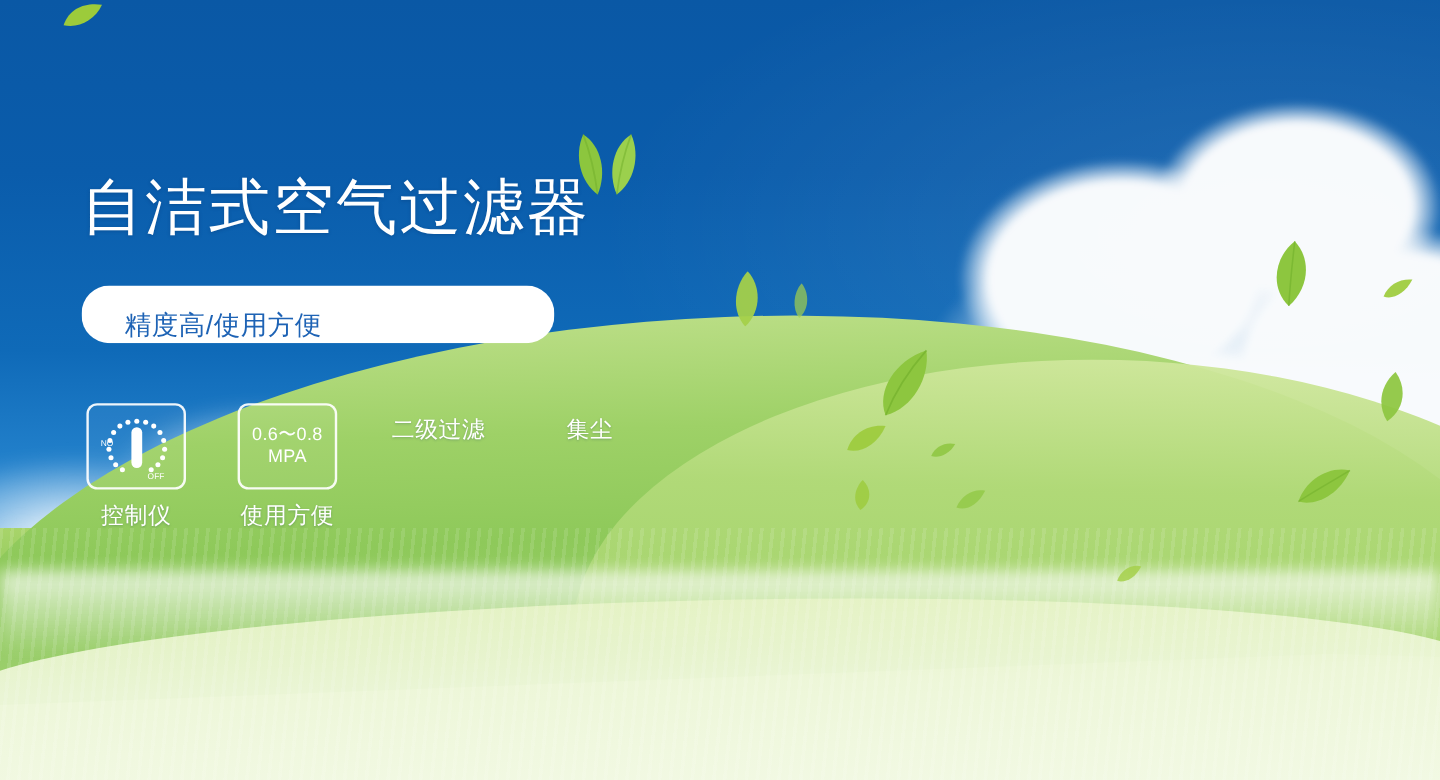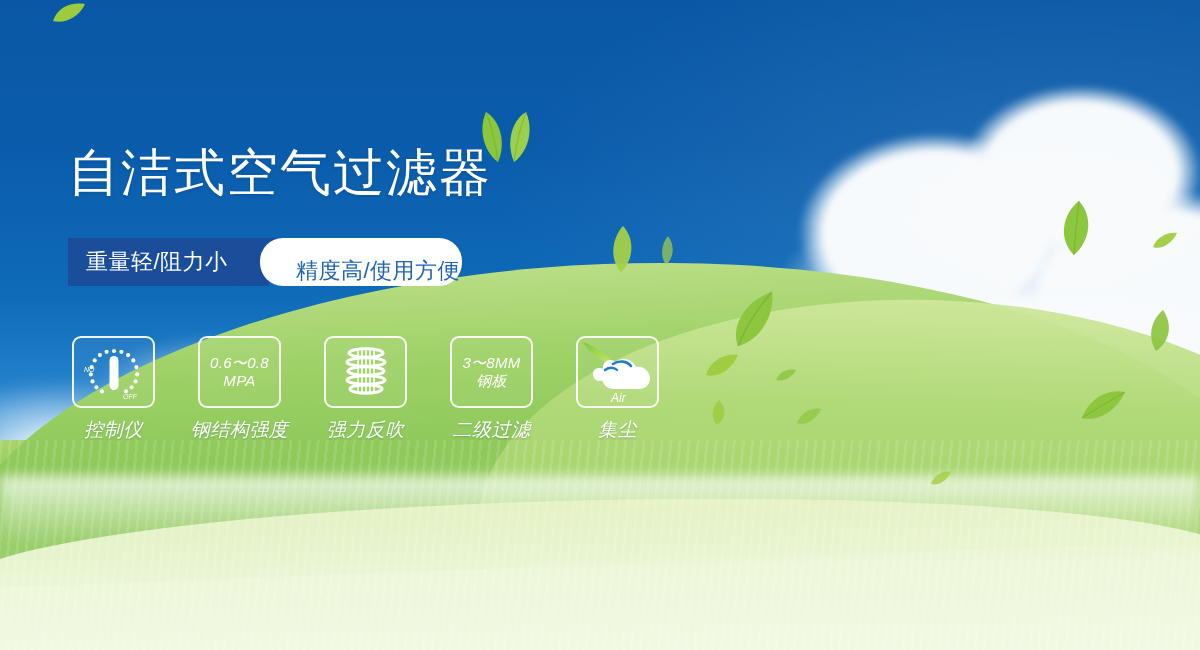--- a/index.html
+++ b/index.html
@@ -121,21 +121,21 @@
     position:relative; flex:1; height:48px; background:#ffffff;
     display:flex; align-items:flex-end; justify-content:flex-start; padding-left:36px;
     color:#1e63b5; font-size:22px; letter-spacing:.5px; white-space:nowrap;border-radius:23px;
   }
 
   
   .features{
     position:absolute; left:72px; top:336px;
     display:flex; gap:43px;
   }
-  .feature{ width:83px; display:flex; flex-direction:column; align-items:center;font-style:italic; }
+  .feature{ width:83px; display:flex; flex-direction:column; align-items:center; }
   .fbox{
     width:83px; height:72px; border:2px solid rgba(255,255,255,.92);
     border-radius:9px; display:flex; flex-direction:column;
     align-items:center; justify-content:center;
     background:rgba(255,255,255,.05);
     position:relative; overflow:hidden;
   }
   .fbox .ftext{
     color:#ffffff; font-size:15px; line-height:1.22; text-align:center; letter-spacing:.3px;
   }
@@ -214,23 +214,20 @@
   <svg class="sprout" width="76" height="56" viewBox="0 0 76 56">
     <path d="M30 54 C16 44 10 22 18 4 C33 13 38 36 30 54 Z" fill="#8cc63e"></path>
     <path d="M18 4 C24 20 28 38 30 54" stroke="#6fae2a" stroke-width="1.4" fill="none" opacity=".5"></path>
     <path d="M46 54 C60 44 66 22 58 4 C43 13 38 36 46 54 Z" fill="#9bd04d"></path>
     <path d="M58 4 C52 20 48 38 46 54" stroke="#6fae2a" stroke-width="1.4" fill="none" opacity=".5"></path>
   </svg>
 
   <div class="headline">自洁式空气过滤器</div>
 
   <div class="tagbar">
-    <div class="tag-left">
-      <span>重量轻/阻力小</span>
-    </div>
     <div class="tag-right">
       <span>精度高/使用方便</span>
     </div>
   </div>
 
   <div class="features">
 
     <div class="feature">
       <div class="fbox">
         <svg width="62" height="58" viewBox="0 0 62 58">
@@ -261,70 +258,26 @@
       <div class="flabel">控制仪</div>
     </div>
 
     <div class="feature">
       <div class="fbox">
         <div class="ftext">
           <span>0.6〜0.8</span>
           <span class="l2">MPA</span>
         </div>
       </div>
-      <div class="flabel">钢结构强度</div>
-    </div>
-
-    <div class="feature">
-      <div class="fbox">
-        <svg width="58" height="56" viewBox="0 0 58 56">
-          <g stroke="#ffffff" stroke-width="1.6" fill="none" opacity=".95">
-            <line x1="21" y1="6" x2="21" y2="50"></line>
-            <line x1="25" y1="6" x2="25" y2="50"></line>
-            <line x1="29" y1="6" x2="29" y2="50"></line>
-            <line x1="33" y1="6" x2="33" y2="50"></line>
-            <line x1="37" y1="6" x2="37" y2="50"></line>
-          </g>
-          <g fill="none" stroke="#ffffff" stroke-width="3.1">
-            <ellipse cx="29" cy="9" rx="17" ry="4.2"></ellipse>
-            <ellipse cx="29" cy="18" rx="19" ry="4.4"></ellipse>
-            <ellipse cx="29" cy="27" rx="18" ry="4.3"></ellipse>
-            <ellipse cx="29" cy="36" rx="19" ry="4.4"></ellipse>
-            <ellipse cx="29" cy="45" rx="16" ry="4.1"></ellipse>
-          </g>
-        </svg>
-      </div>
-      <div class="flabel">强力反吹</div>
-    </div>
-
-    <div class="feature">
-      <div class="fbox">
-        <div class="ftext">
-          <span>3〜8MM</span>
-          <span class="l2">钢板</span>
-        </div>
-      </div>
+      <div class="flabel">使用方便</div>
+    </div>
+
+
+    <div class="feature">
       <div class="flabel">二级过滤</div>
     </div>
 
     <div class="feature">
-      <div class="fbox">
-        <svg width="74" height="66" viewBox="0 0 74 66" style="margin-top:2px;">
-          <defs>
-            <linearGradient id="leafstreak" x1="0" y1="0" x2="1" y2="1">
-              <stop offset="0%" stop-color="#7ec63f"></stop>
-              <stop offset="100%" stop-color="#cfe86a"></stop>
-            </linearGradient>
-          </defs>
-          <path d="M2 2 C14 6 26 14 34 25 C22 23 8 14 2 2 Z" fill="url(#leafstreak)" opacity=".95"></path>
-          <path d="M30 31 C30 24 36 19 43 19 C48 19 53 22 55 27 C62 26 69 31 69 39 C69 45 64 49 58 49 L33 49 C26 49 21 44 21 38 C21 33 25 30 30 31 Z" fill="#ffffff"></path>
-          <path d="M22 27 C22 23 25 20 29 20 C33 20 36 23 36 27 C36 31 33 34 29 34 C25 34 22 31 22 27 Z" fill="#ffffff"></path>
-          <path d="M12 34 C12 30 15 28 18 28 C22 28 25 31 25 34 C25 38 22 41 18 41 C15 41 12 38 12 34 Z" fill="#ffffff"></path>
-          <path d="M32 24 C38 20 46 21 50 26" stroke="#1d7fcc" stroke-width="2.6" fill="none" stroke-linecap="round"></path>
-          <path d="M24 30 C28 27 33 27 36 30" stroke="#1d7fcc" stroke-width="2.4" fill="none" stroke-linecap="round"></path>
-          <text x="30" y="62" font-family="Liberation Sans, sans-serif" font-size="12" fill="#ffffff">Air</text>
-        </svg>
-      </div>
       <div class="flabel">集尘</div>
     </div>
 
   </div>
 </div>
 
 </body></html>

